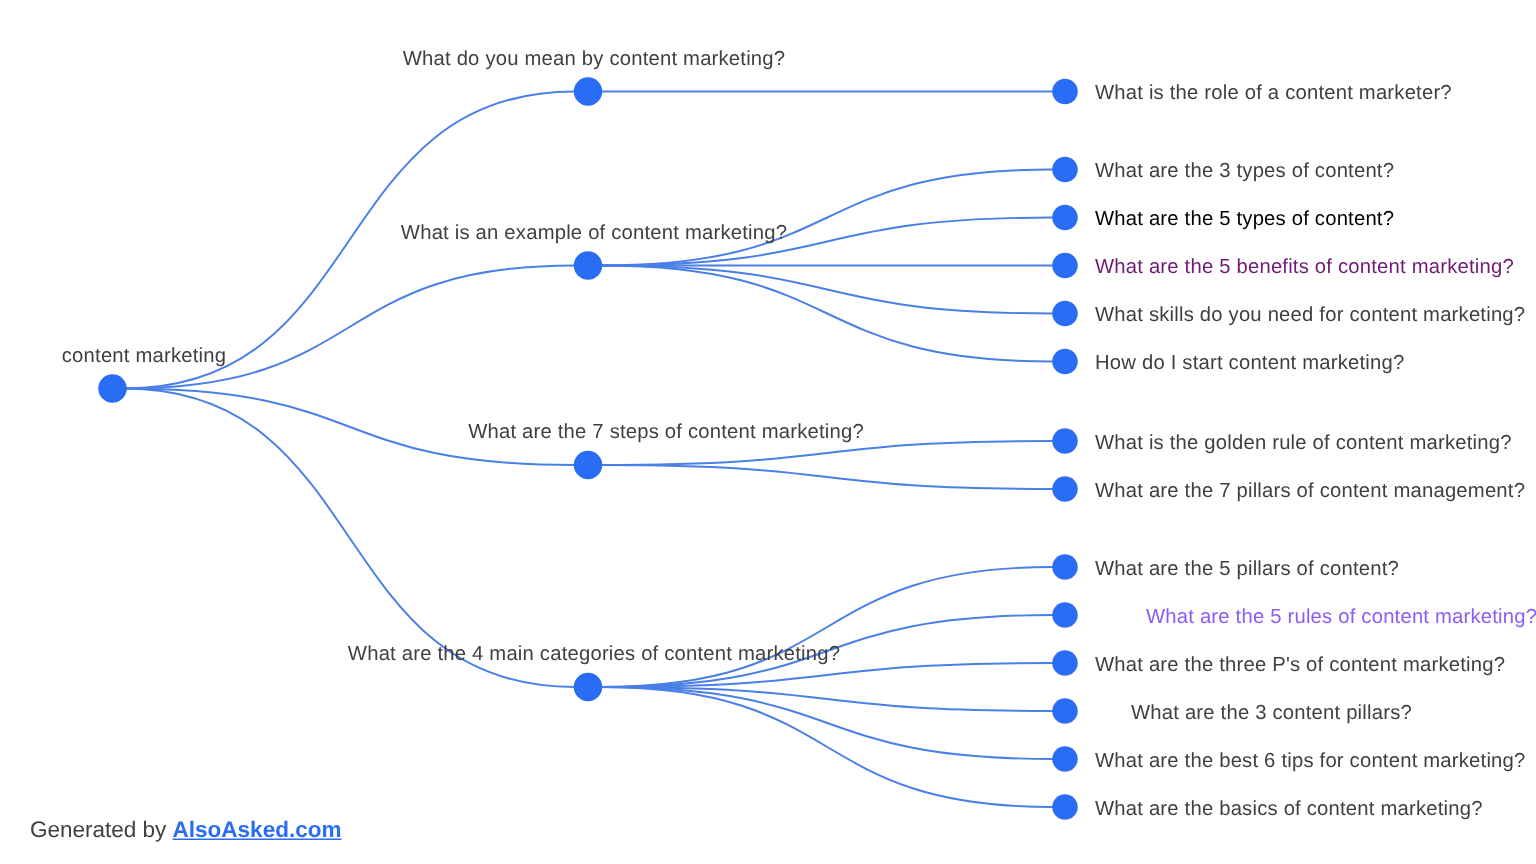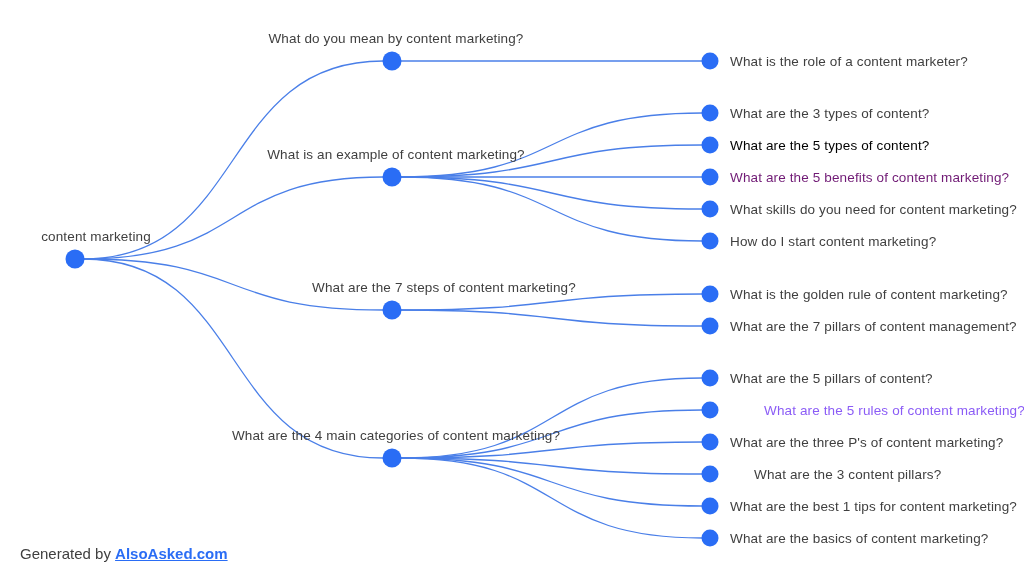--- a/index.html
+++ b/index.html
@@ -124,21 +124,21 @@
       <div class="node-label above" style="left: 396px; top: 444px; color: rgb(63, 63, 63);">What are the 4 main categories of content marketing?</div>
       <div class="node-dot leaf" style="left: 710px; top: 378px; background: rgb(42, 109, 245);"></div>
       <div class="node-label right" style="left: 730px; top: 379px; color: rgb(63, 63, 63);">What are the 5 pillars of content?</div>
       <div class="node-dot leaf" style="left: 710px; top: 410px; background: rgb(42, 109, 245);"></div>
       <div class="node-label right" style="left: 764px; top: 411px; color: #8b5cf6;">What are the 5 rules of content marketing?</div>
       <div class="node-dot leaf" style="left: 710px; top: 442px; background: rgb(42, 109, 245);"></div>
       <div class="node-label right" style="left: 730px; top: 443px; color: rgb(63, 63, 63);">What are the three P's of content marketing?</div>
       <div class="node-dot leaf" style="left: 710px; top: 474px; background: rgb(42, 109, 245);"></div>
       <div class="node-label right" style="left: 730px; top: 475px; color: rgb(63, 63, 63); margin-left: 24px;">What are the 3 content pillars?</div>
       <div class="node-dot leaf" style="left: 710px; top: 506px; background: rgb(42, 109, 245);"></div>
-      <div class="node-label right" style="left: 730px; top: 507px; color: rgb(63, 63, 63);">What are the best 1 tips for content marketing?</div>
+      <div class="node-label right" style="left: 730px; top: 507px; color: rgb(63, 63, 63);">What are the best 6 tips for content marketing?</div>
       <div class="node-dot leaf" style="left: 710px; top: 538px; background: rgb(42, 109, 245);"></div>
       <div class="node-label right" style="left: 730px; top: 539px; color: rgb(63, 63, 63);">What are the basics of content marketing?</div>
     </div>
 
   <div id="footer">
     <span>Generated by </span><a class="brand" href="#">AlsoAsked.com</a>
   </div>
 
 </div>
 

